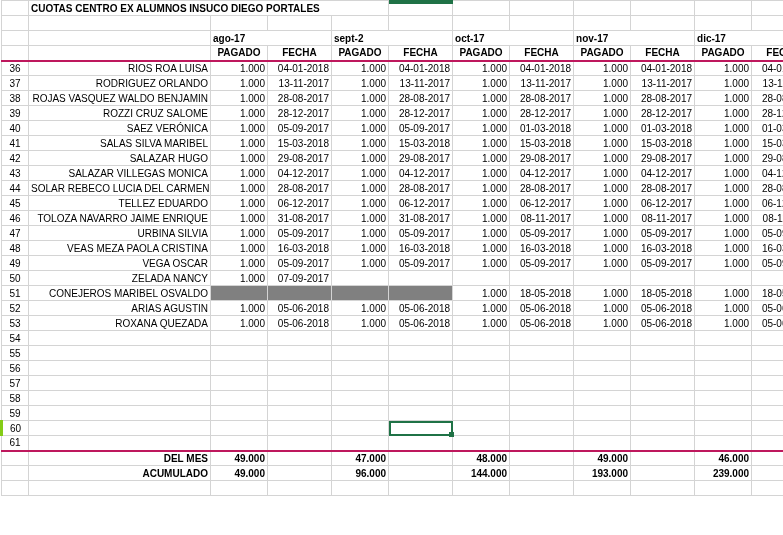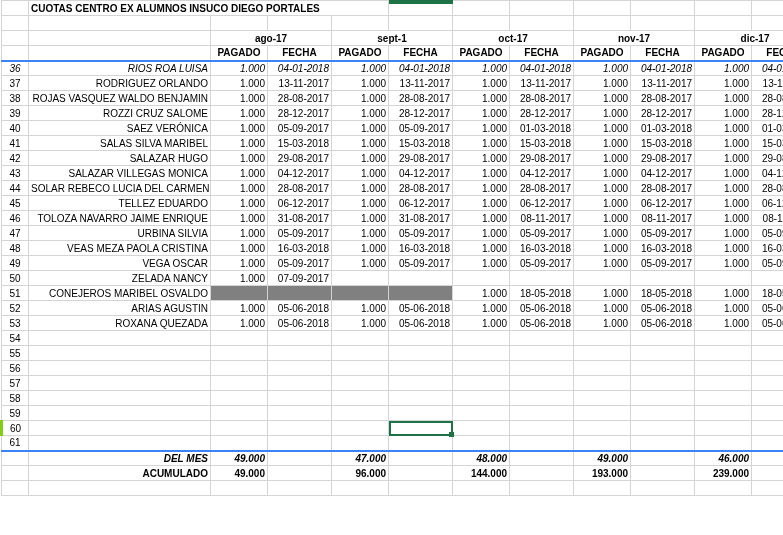--- a/index.html
+++ b/index.html
@@ -63,42 +63,41 @@
   td.blk-start { border-left: 2px solid #000000; }
   td.blk-end   { border-right: 2px solid #000000; }
 
   td.title {
     font-weight: bold;
     font-size: 11px;
     text-align: left;
     padding-left: 4px;
   }
   td.month {
-    text-align: center;
     font-weight: bold;
     font-size: 10px;
   }
   td.subhdr {
     text-align: center;
     font-weight: bold;
     font-size: 10px;
   }
   td.gray { background: #808080; }
   td.tot-label {
     text-align: right;
     font-weight: bold;
     padding-right: 4px;
   }
   td.tot-val {
     text-align: right;
     font-weight: bold;
     padding-right: 5px;
     margin-left: 12px;
   }
-  tr.topborder td { border-top: 2px solid #3b82f6; font-style: italic; }
+  tr.topborder td { border-top: 2px solid #be185d; }
 
   
   #selcell {
     position: absolute;
     border: 2px solid #1f7246;
     box-sizing: border-box;
     pointer-events: none;
   }
   #selcell .handle {
     position: absolute;
@@ -157,21 +156,21 @@
           <td></td>
           <td></td>
           <td></td>
           <td></td>
           <td></td>
         </tr>
         <tr>
           <td class="rowhdr"></td>
           <td></td>
           <td class="month blk-start blk-end" colspan="2">ago-17</td>
-          <td class="month blk-end" colspan="2">sept-1</td>
+          <td class="month blk-end" colspan="2">sept-2</td>
           <td class="month blk-end" colspan="2">oct-17</td>
           <td class="month blk-end" colspan="2">nov-17</td>
           <td class="month blk-end" colspan="2">dic-17</td>
         </tr>
         <tr>
           <td class="rowhdr"></td>
           <td></td>
           <td class="subhdr blk-start">PAGADO</td>
           <td class="subhdr blk-end">FECHA</td>
           <td class="subhdr">PAGADO</td>

